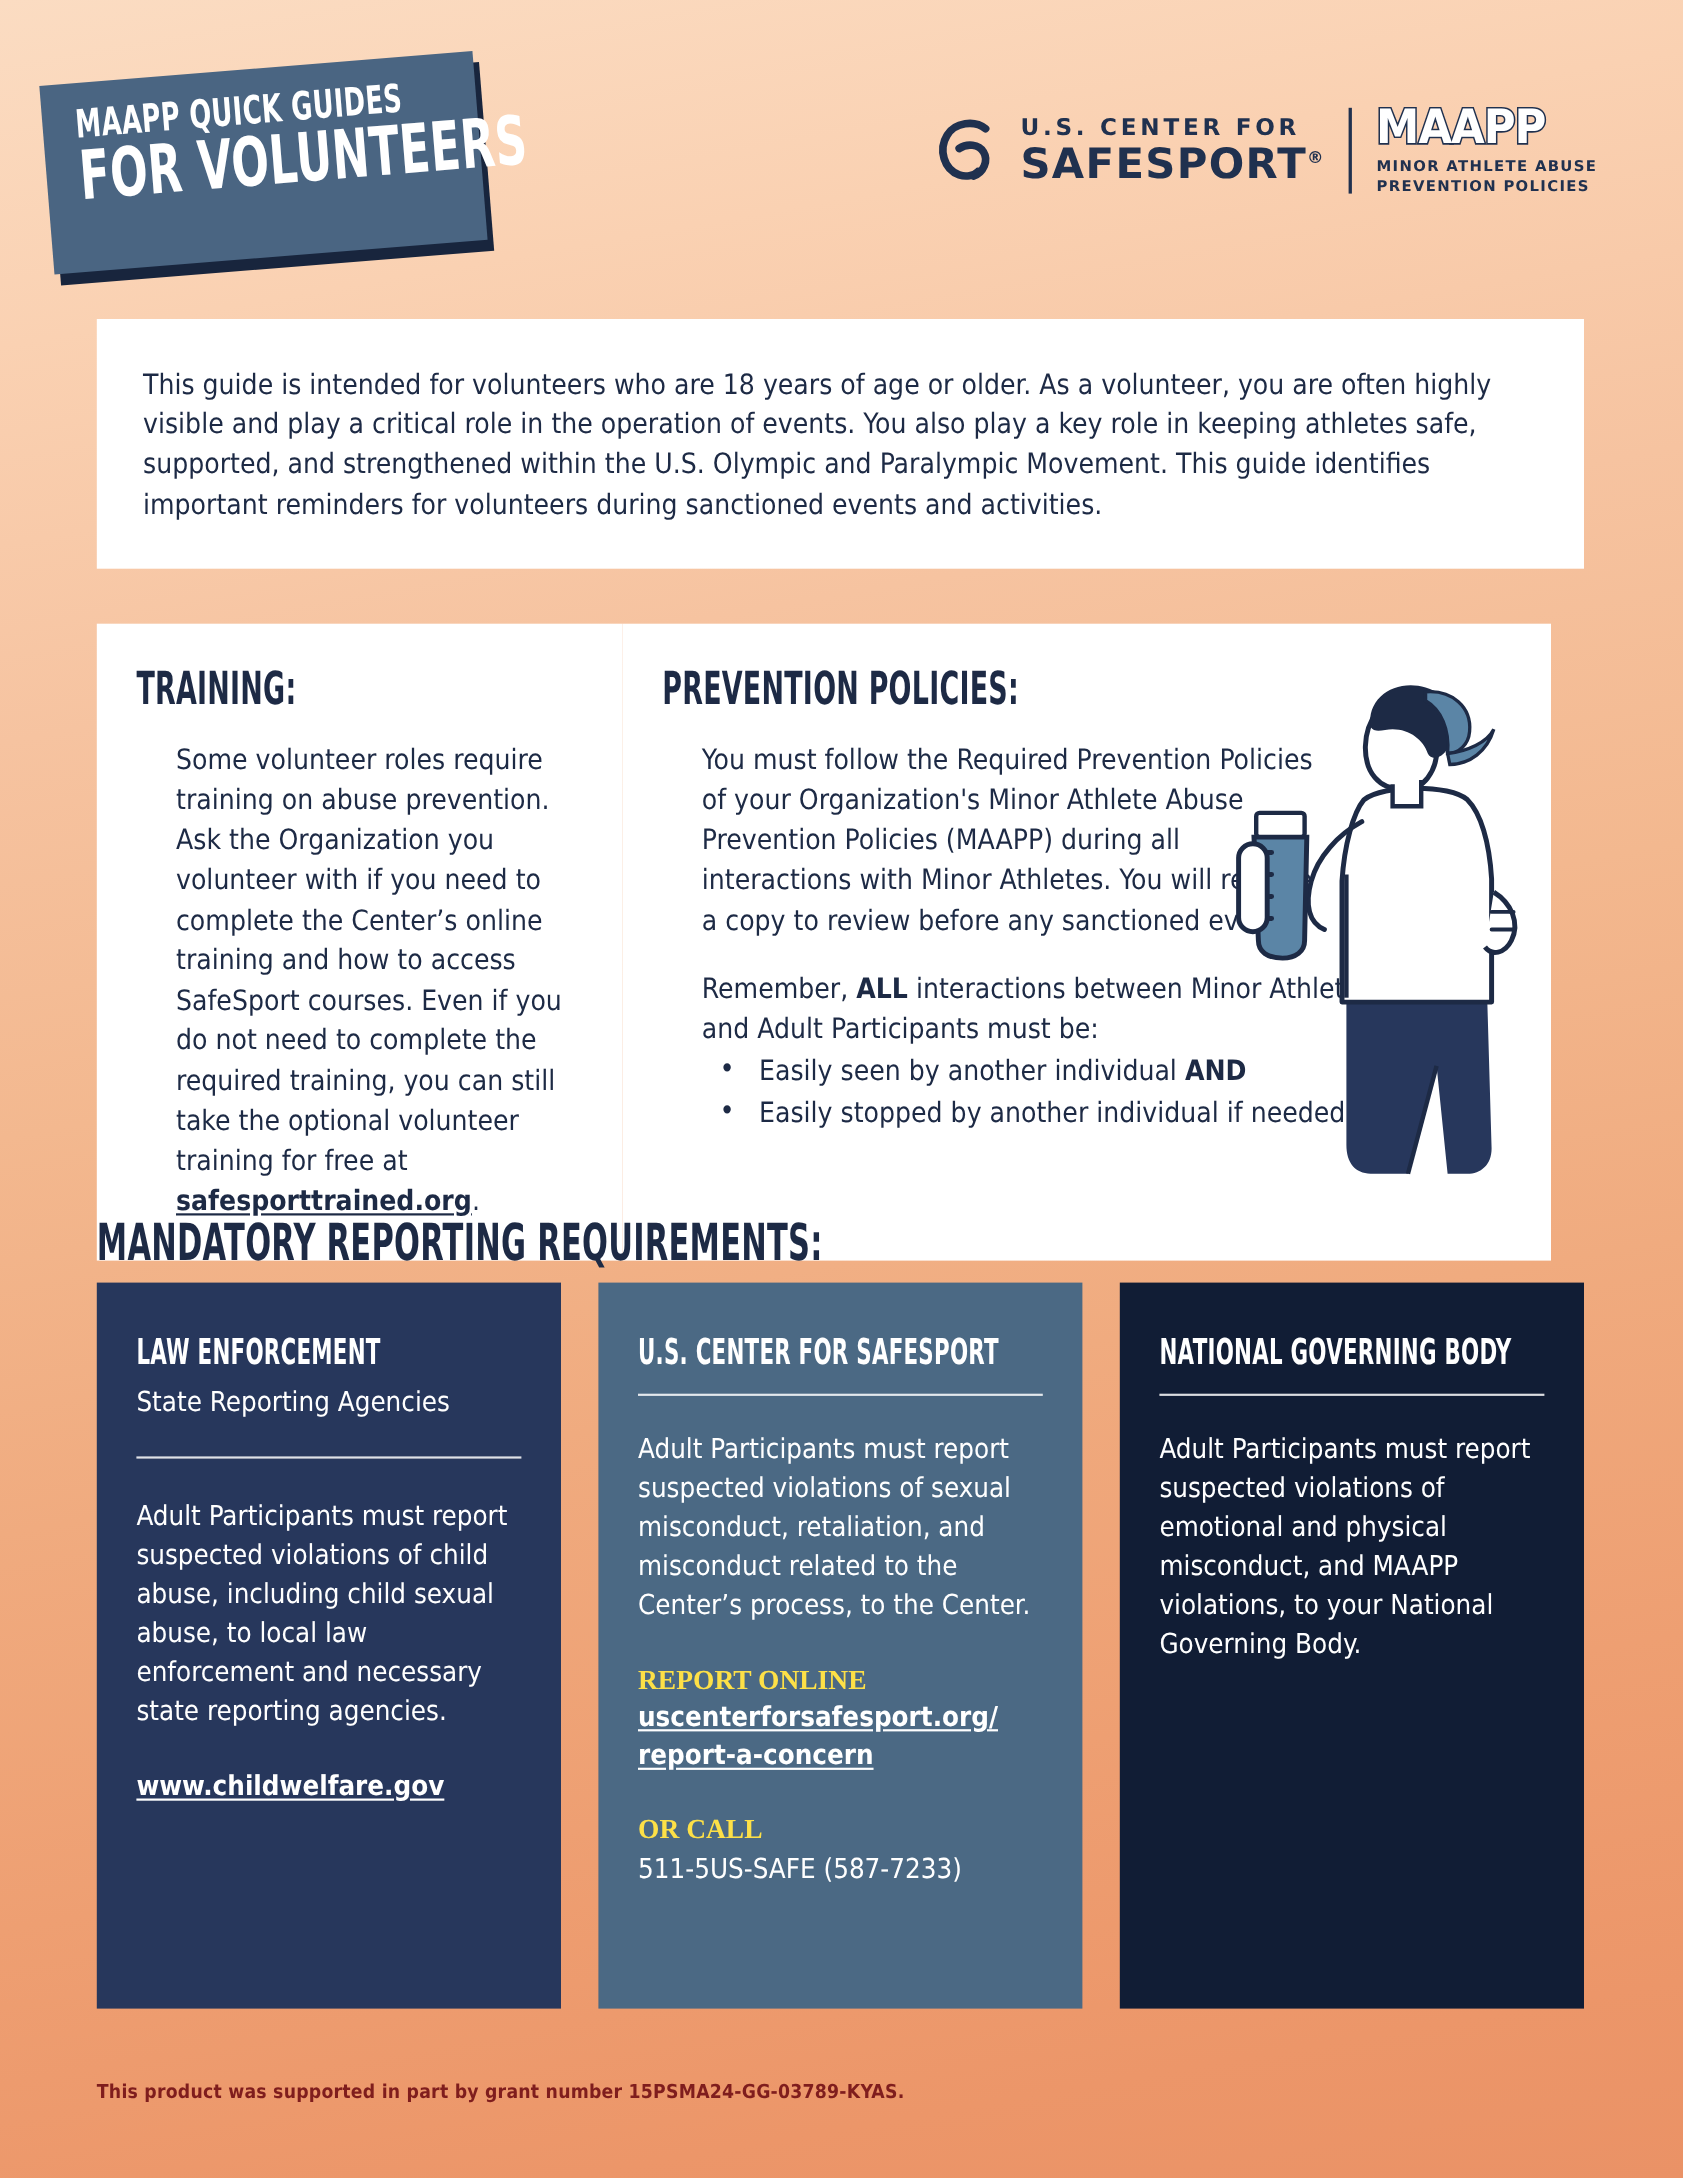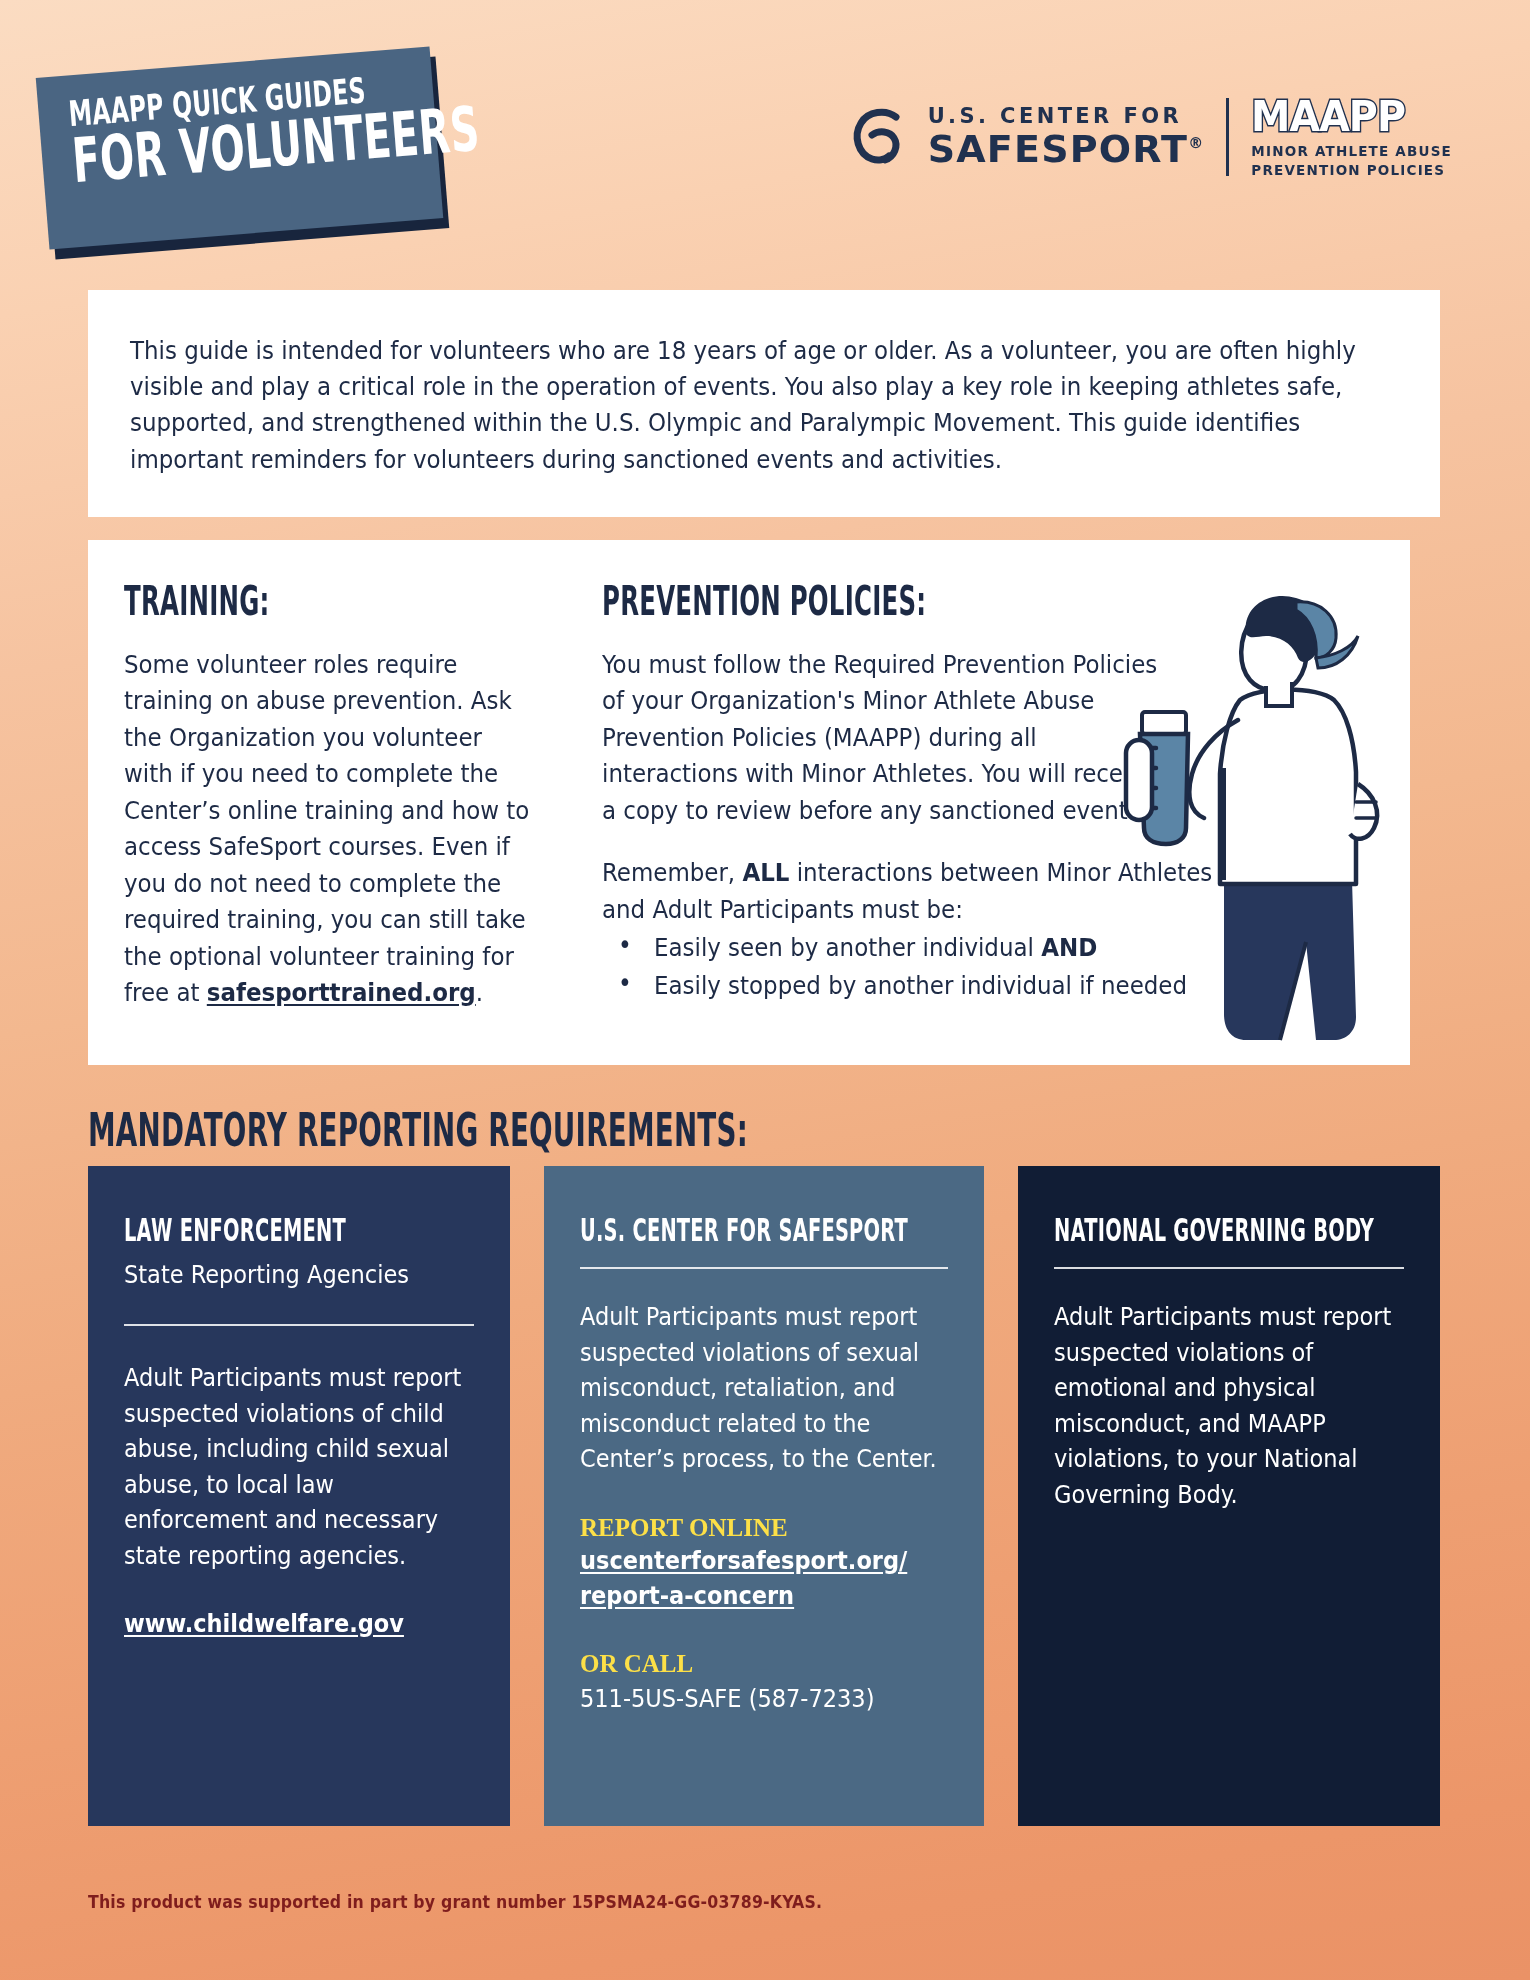--- a/index.html
+++ b/index.html
@@ -152,21 +152,21 @@
     font-size: 25.5px;
     line-height: 1.42;
     color: #1d2a45;
     font-stretch: condensed;
   }
 
   
   .cards-row {
     position: absolute;
     left: 88px;
-    top: 540px;
+    top: 567px;
     width: 1352px;
     display: flex;
   }
   .card-white {
     background: #ffffff;
     padding: 40px 34px 36px 36px;
   }
   .card-training { width: 478px; min-height: 525px; }
   .card-policies { width: 844px; min-height: 525px; position: relative; }
 
@@ -180,20 +180,21 @@
     transform-origin: left center;
     margin-bottom: 26px;
     white-space: nowrap;
   }
 
   .card-body {
     font-family: "DejaVu Sans Condensed", "Liberation Sans Narrow", "Liberation Sans", sans-serif;
     font-size: 25.5px;
     line-height: 1.43;
     color: #1d2a45;
+    margin-left: 36px;
   }
   .card-policies .card-body { max-width: 560px; }
 
   .link-bold {
     font-weight: bold;
     text-decoration: underline;
     text-underline-offset: 3px;
     color: #1d2a45;
   }
   .bold { font-weight: bold; }

